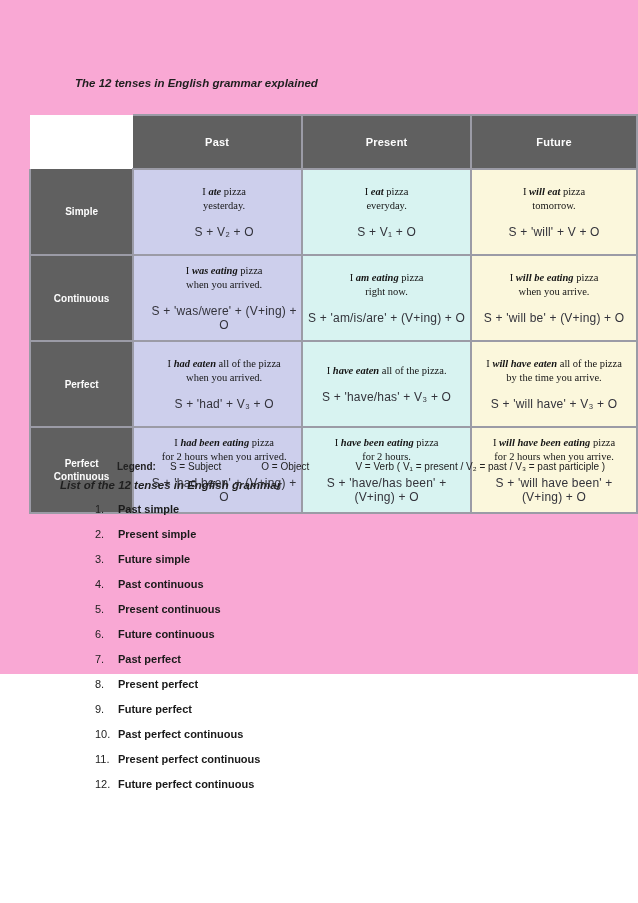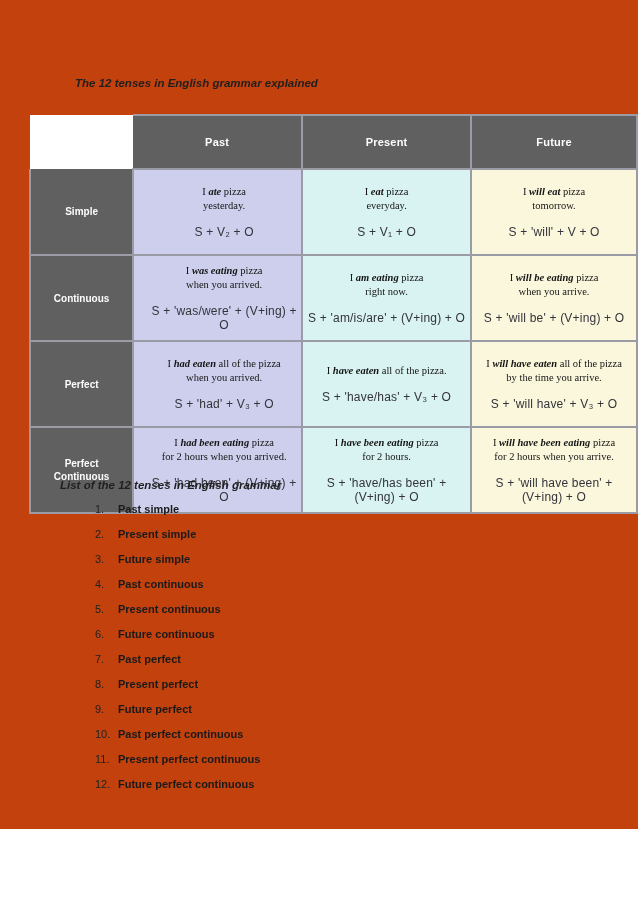--- a/index.html
+++ b/index.html
@@ -1,17 +1,17 @@
 <!DOCTYPE html>
 <html><head>
 <meta charset="utf-8">
 <style>
   html,body{margin:0;padding:0;background:#ffffff;}
   body{width:638px;height:903px;font-family:"Liberation Sans","DejaVu Sans",sans-serif;color:#1a1a1a;position:relative;overflow:hidden;}
-  .page{position:relative;width:638px;height:829px;background:#c2410c;}
+  .page{position:relative;width:638px;height:674px;background:#f9a8d4;}
 
   .doc-title{position:absolute;left:75px;top:77px;margin:0;font-size:11.5px;font-weight:bold;font-style:italic;color:#1f1f1f;}
 
   table.tense-table{position:absolute;left:29px;top:114px;border-collapse:collapse;table-layout:fixed;}
   .tense-table td,.tense-table th{padding:16px;}
   .corner{border:hidden;background:#fff;width:76px;}
   .col-h{background:#606060;color:#fdfdfd;font-size:11px;font-weight:bold;text-align:center;height:20px;border:2px solid #9b9ba6;letter-spacing:.2px;}
   .col-past-h{width:168px;} .col-present-h{width:168px;} .col-future-h{width:166px;}
   .row-label{background:#606060;color:#fdfdfd;font-size:10px;font-weight:bold;text-align:center;vertical-align:middle;border:2px solid #9b9ba6;padding:0 6px;line-height:1.3;}
   td.cell{border:2px solid #9b9ba6;height:76px;text-align:center;vertical-align:middle;padding:4px 3px;}
@@ -109,20 +109,23 @@
           <div class="formula">S + 'have/has been' + (V+ing) + O</div>
         </td>
         <td class="cell col-future">
           <div class="sentence"><span>I </span><span class="kw">will have been eating</span><span> pizza</span><span class="line2">for 2 hours when you arrive.</span></div>
           <div class="formula">S + 'will have been' + (V+ing) + O</div>
         </td>
       </tr>
     </tbody>
   </table>
 
+  <div class="legend">
+    <span class="legend-label">Legend:</span><span class="li1">S = Subject</span><span class="li2">O = Object</span><span class="li3">V = Verb ( V₁ = present  /  V₂ = past  /  V₃ = past participle )</span>
+  </div>
 
   <h2 class="list-title">List of the 12 tenses in English grammar</h2>
 
   <div class="tense-list">
     <div class="list-item">
         <span class="num">1.</span>
         <span class="txt">Past simple</span>
       </div>
     <div class="list-item">
         <span class="num">2.</span>

